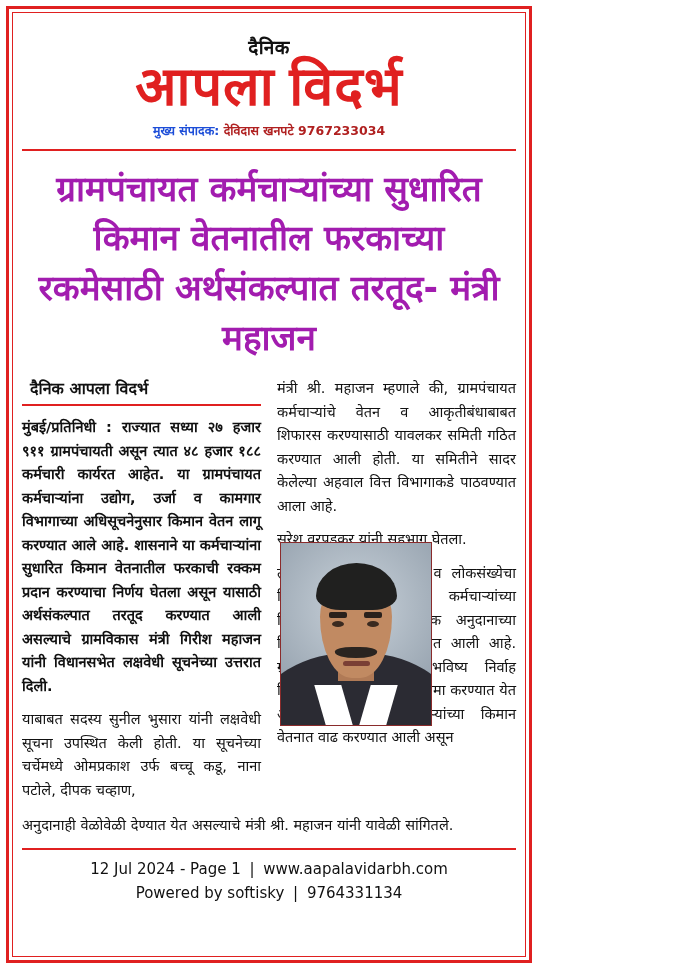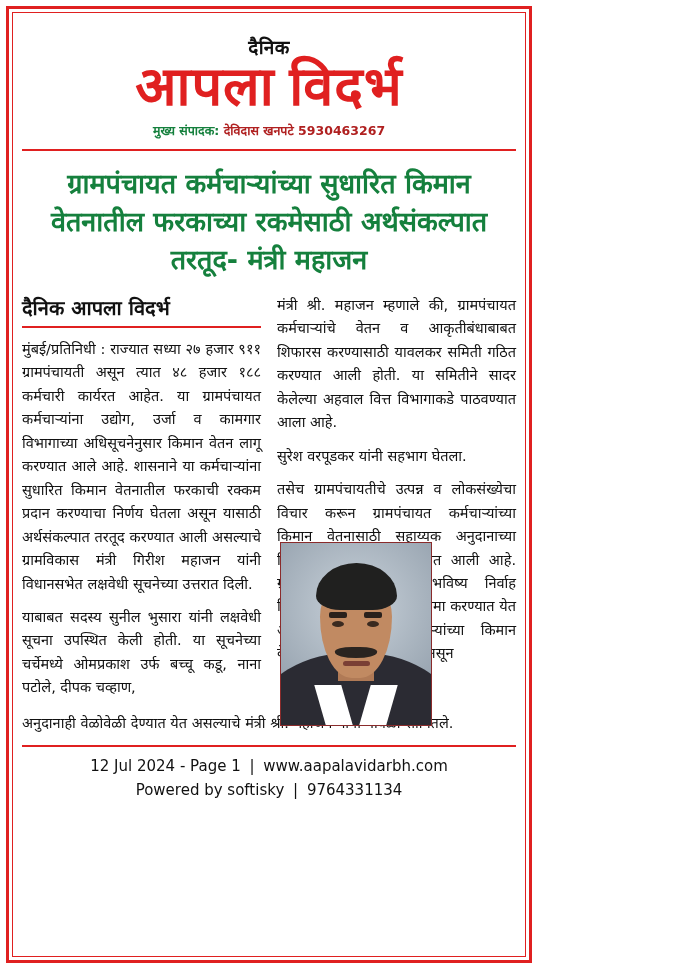--- a/index.html
+++ b/index.html
@@ -67,74 +67,75 @@
     line-height: 1.05;
     letter-spacing: 1px;
   }
   .masthead-editor {
     margin-top: 6px;
     font-family: "DejaVu Sans", sans-serif;
     font-size: 12.5px;
     font-weight: bold;
     color: #7a1f1f;
   }
-  .masthead-editor .ed-label { color: #15803d; }
+  .masthead-editor .ed-label { color: #1d4ed8; }
   .masthead-editor .ed-name { color: #b02020; }
 
   .rule-red {
     height: 2px;
     background: #e02020;
     margin: 10px 0 0 0;
   }
 
   
   .headline {
     text-align: center;
     font-family: "DejaVu Sans", sans-serif;
-    font-size: 27px;
-    font-weight: bold;
-    color: #15803d;
+    font-size: 35px;
+    font-weight: bold;
+    color: #a21caf;
     line-height: 1.42;
     padding: 14px 6px 10px 6px;
   }
 
   
   .body-area {
     display: flex;
     gap: 16px;
     padding-top: 4px;
   }
   .col {
     flex: 1 1 0;
     min-width: 0;
   }
   .byline {
     font-family: "DejaVu Sans", sans-serif;
-    font-size: 20px;
+    font-size: 16px;
     font-weight: bold;
     color: #111111;
     padding-bottom: 5px;
+    margin-left: 8px;
   }
   .byline-rule {
     height: 2px;
     background: #e02020;
     width: 100%;
     margin-bottom: 10px;
   }
   p.para {
     font-family: "DejaVu Sans", sans-serif;
     font-size: 14.5px;
     line-height: 1.62;
     color: #111111;
     margin: 0 0 10px 0;
     text-align: justify;
     text-justify: inter-word;
   }
   .lead {
-    font-weight: normal;
+    font-weight: bold;
   }
   .photo {
     width: 150px;
     height: 182px;
     border: 1px solid #8a2b2b;
     background: linear-gradient(#cfd6dd, #aeb8c2);
     position: relative;
     overflow: hidden;
   }
   
@@ -238,21 +239,21 @@
   <div class="outer-border"></div>
   <div class="inner-border"></div>
 
   <div class="content">
 
     <div class="masthead">
       <div class="masthead-small">दैनिक</div>
       <div class="masthead-main">आपला विदर्भ</div>
       <div class="masthead-editor">
         <span class="ed-label">मुख्य संपादक:</span>
-        <span class="ed-name">देविदास खनपटे 5930463267</span>
+        <span class="ed-name">देविदास खनपटे 9767233034</span>
       </div>
     </div>
 
     <div class="rule-red"></div>
 
     <div class="headline">ग्रामपंचायत कर्मचाऱ्यांच्या सुधारित किमान वेतनातील फरकाच्या रकमेसाठी अर्थसंकल्पात तरतूद- मंत्री महाजन</div>
 
     <div class="body-area">
 
       <div class="col">

